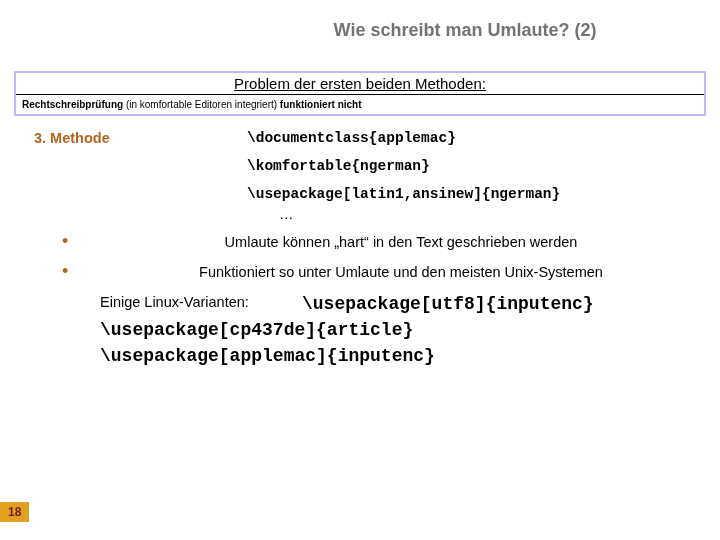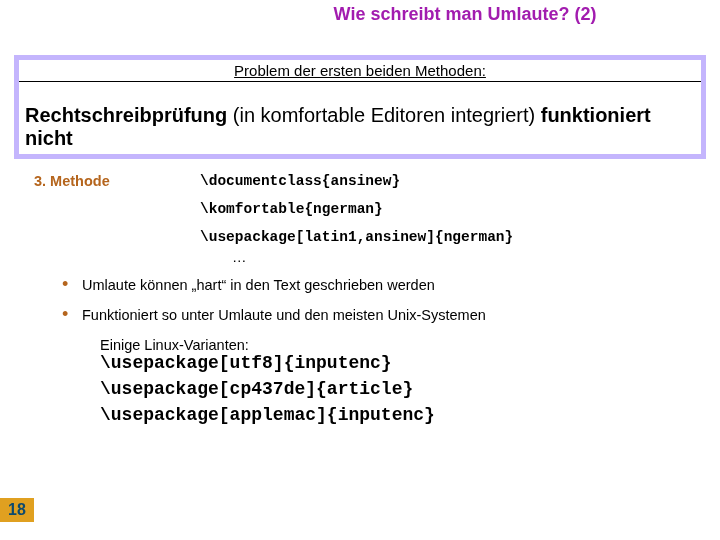--- a/index.html
+++ b/index.html
@@ -7,44 +7,44 @@
     width: 720px;
     height: 540px;
     background: #fff;
     font-family: Verdana, Geneva, sans-serif;
     position: relative;
     overflow: hidden;
   }
   .title {
     text-align: center;
     font-weight: bold;
-    color: #a21caf;
+    color: #737373;
     font-size: 18px;
-    margin-top: 4px;
+    margin-top: 20px;
     margin-left: 210px;
   }
   .problem-box {
     margin: 30px 14px 0 14px;
-    border: 5px solid #c4b5fd;
+    border: 2px solid #c4b5fd;
   }
   .problem-head {
     text-align: center;
     font-size: 15px;
     padding: 2px 0;
     border-bottom: 1px solid #000;
     text-decoration: underline;
   }
   .problem-body {
-    font-size: 20px;
+    font-size: 10px;
     padding: 4px 6px;
-    margin-top: 18px;
   }
   .row {
     display: flex;
     margin-top: 14px;
+    gap: 47px;
   }
   .label {
     width: 200px;
     padding-left: 34px;
     font-weight: bold;
     color: #b5651d;
     font-size: 14.5px;
   }
   .code-col {
     flex: 1;
@@ -56,74 +56,74 @@
   .ellip { font-family: Verdana, sans-serif; font-weight: normal; font-size: 14.5px; margin-left: 32px; margin-top:-8px; }
   ul.bul {
     list-style: none;
     margin: 12px 0 0 62px;
   }
   ul.bul li {
     font-size: 14.5px;
     margin-bottom: 14px;
     position: relative;
     padding-left: 20px;
+    text-align: center;
   }
   ul.bul li::before {
     content: "•";
     position: absolute;
     left: 0;
     color: #b5651d;
     font-size: 18px;
     line-height: 14px;
   }
   .os-block {
     margin-left: 100px;
     margin-top: 8px;
   }
   .os-row {
     display: flex;
     margin-bottom: 6px;
-    flex-direction: column;
   }
   .os-label {
     width: 202px;
     font-size: 14.5px;
   }
   .os-code {
     font-family: "Courier New", monospace;
     font-weight: bold;
     font-size: 18px;
   }
   .pagenum {
     position: absolute;
     left: 0;
     bottom: 18px;
     background: #e0a020;
-    color: #0c4a6e;
-    font-size: 16px;
+    color: #7f1d1d;
+    font-size: 12px;
     font-weight: bold;
     padding: 3px 8px;
   }
 </style>
 </head>
 <body>
 
 <div class="title">Wie schreibt man Umlaute? (2)</div>
 
 <div class="problem-box">
   <div class="problem-head">Problem der ersten beiden Methoden:</div>
   <div class="problem-body">
     <b>Rechtschreibprüfung</b><span> (in komfortable Editoren integriert) </span><b>funktioniert nicht</b>
   </div>
 </div>
 
 <div class="row">
   <div class="label">3. Methode</div>
   <div class="code-col">
-    <div class="code-line">\documentclass{ansinew}</div>
+    <div class="code-line">\documentclass{applemac}</div>
     <div class="code-line">\komfortable{ngerman}</div>
     <div class="code-line">\usepackage[latin1,ansinew]{ngerman}</div>
     <div class="ellip">…</div>
   </div>
 </div>
 
 <ul class="bul">
   <li>Umlaute können „hart“ in den Text geschrieben werden</li>
   <li>Funktioniert so unter Umlaute und den meisten Unix-Systemen</li>
 </ul>

